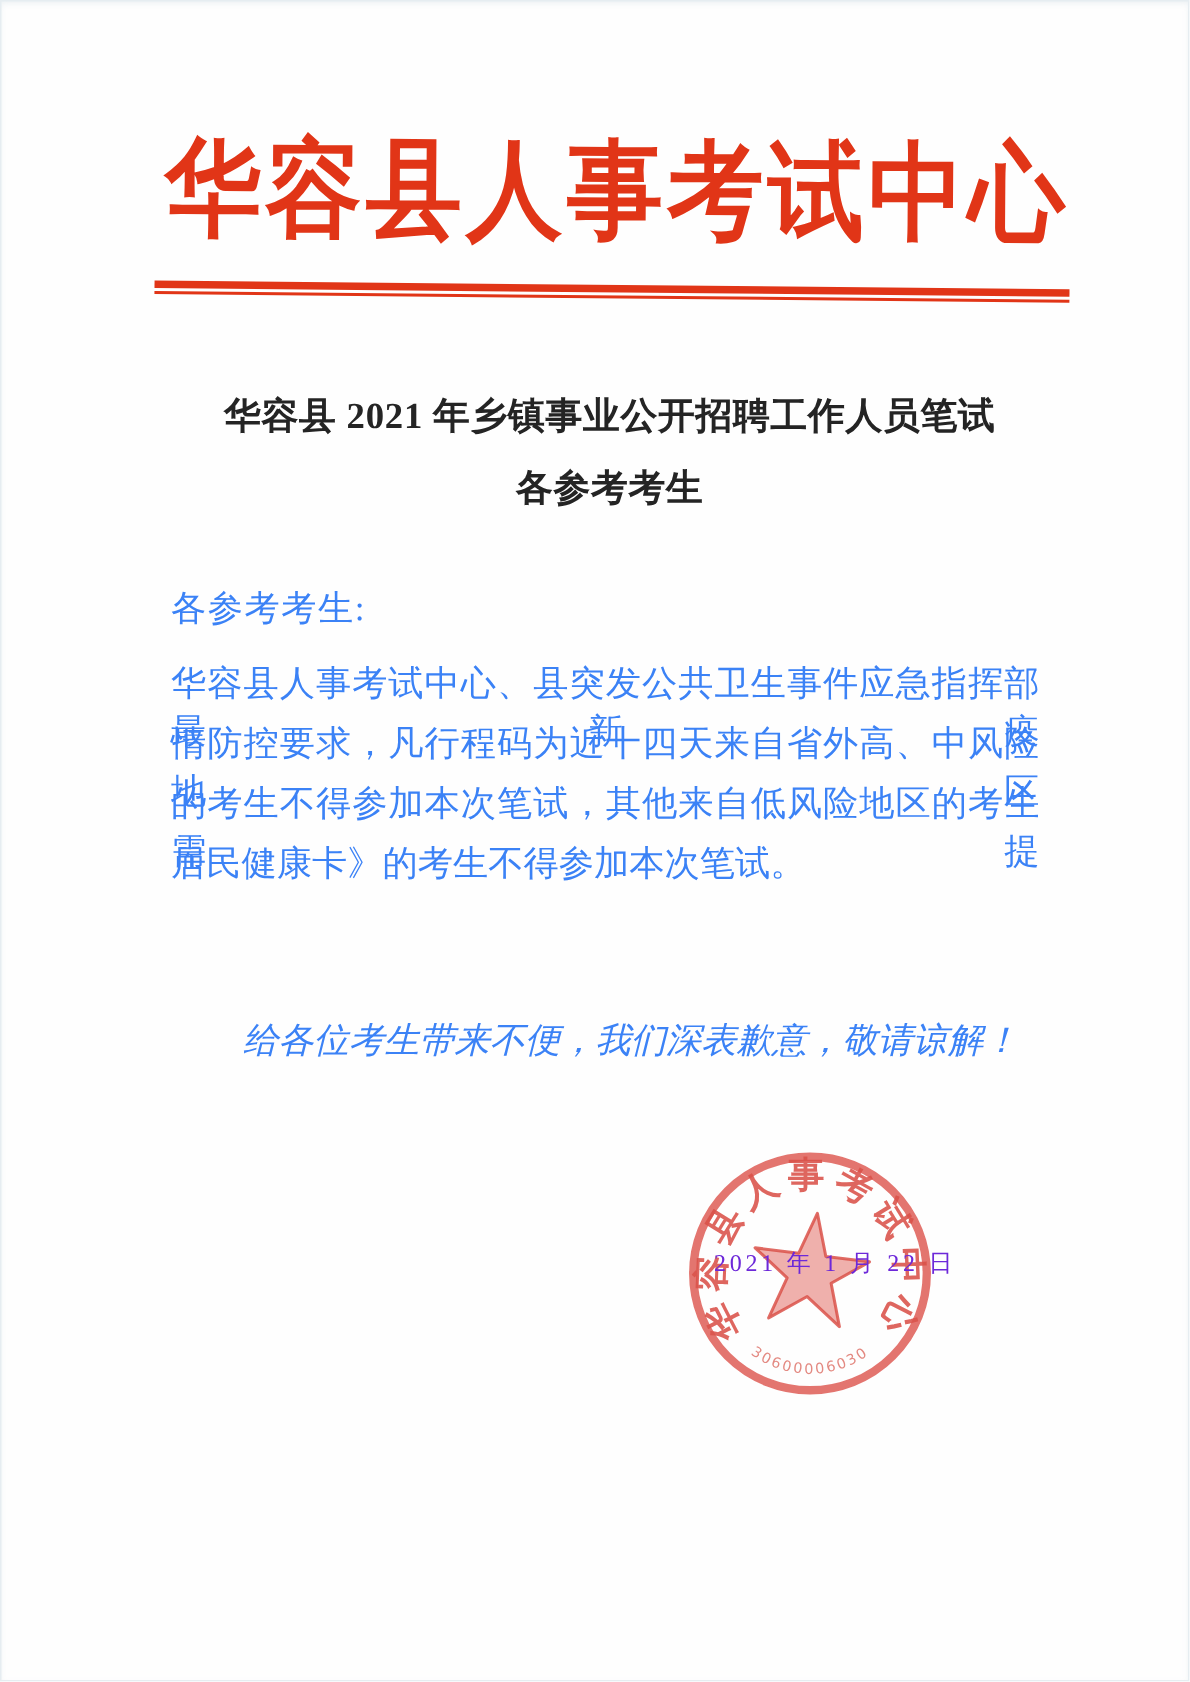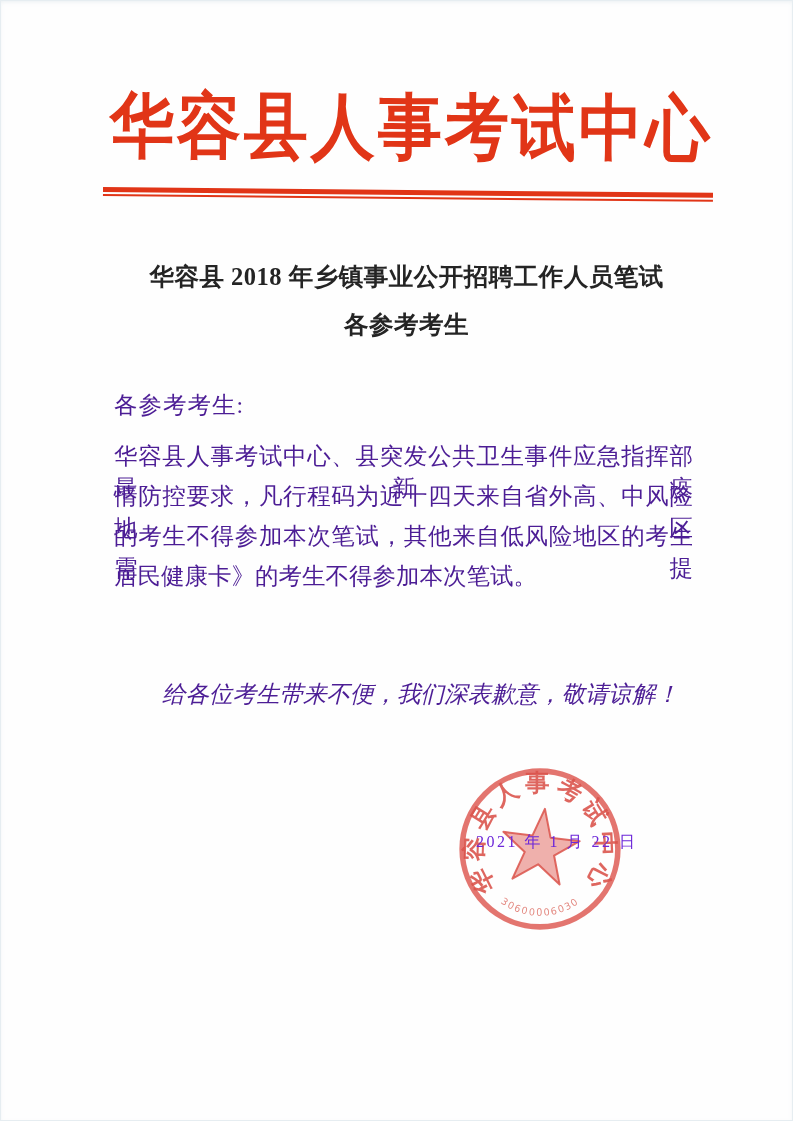--- a/index.html
+++ b/index.html
@@ -35,21 +35,21 @@
   
   .doc-title {
     position: absolute; left: 114px; width: 585px;
     text-align: center; color: #242424;
     font-size: 24.5px; font-weight: 700; letter-spacing: 0.5px;
     white-space: nowrap;
   }
   .title1 { top: 260px; }
   .title2 { top: 308px; }
   
-  .bodytext { color: #4c1d95; font-size: 23.5px; }
+  .bodytext { color: #3b82f6; font-size: 23.5px; }
   .salutation {
     position: absolute; top: 389px; left: 114px;
     letter-spacing: 1px;
   }
   .para1 {
     position: absolute; top: 440px; left: 114px; width: 579px;
   }
   .bline {
     height: 40px; line-height: 32px;
     text-align: justify; text-align-last: justify;
@@ -79,21 +79,21 @@
 <div class="page">
 
   <div class="letterhead">
     <span class="org" style="color:#e13517">华容县人事考试中心</span>
   </div>
   <div class="rule-wrap">
     <div class="rule-thick" style="background:#e13517"></div>
     <div class="rule-thin" style="background:#e13517"></div>
   </div>
 
-  <div class="doc-title title1">华容县 2018 年乡镇事业公开招聘工作人员笔试</div>
+  <div class="doc-title title1">华容县 2021 年乡镇事业公开招聘工作人员笔试</div>
   <div class="doc-title title2">各参考考生</div>
 
   <div class="bodytext salutation">各参考考生:</div>
 
   <div class="bodytext para1">
     <div class="bline">华容县人事考试中心、县突发公共卫生事件应急指挥部最新疫</div>
     <div class="bline">情防控要求，凡行程码为近十四天来自省外高、中风险地区</div>
     <div class="bline">的考生不得参加本次笔试，其他来自低风险地区的考生需提</div>
     <div class="bline last">居民健康卡》的考生不得参加本次笔试。</div>
   </div>

